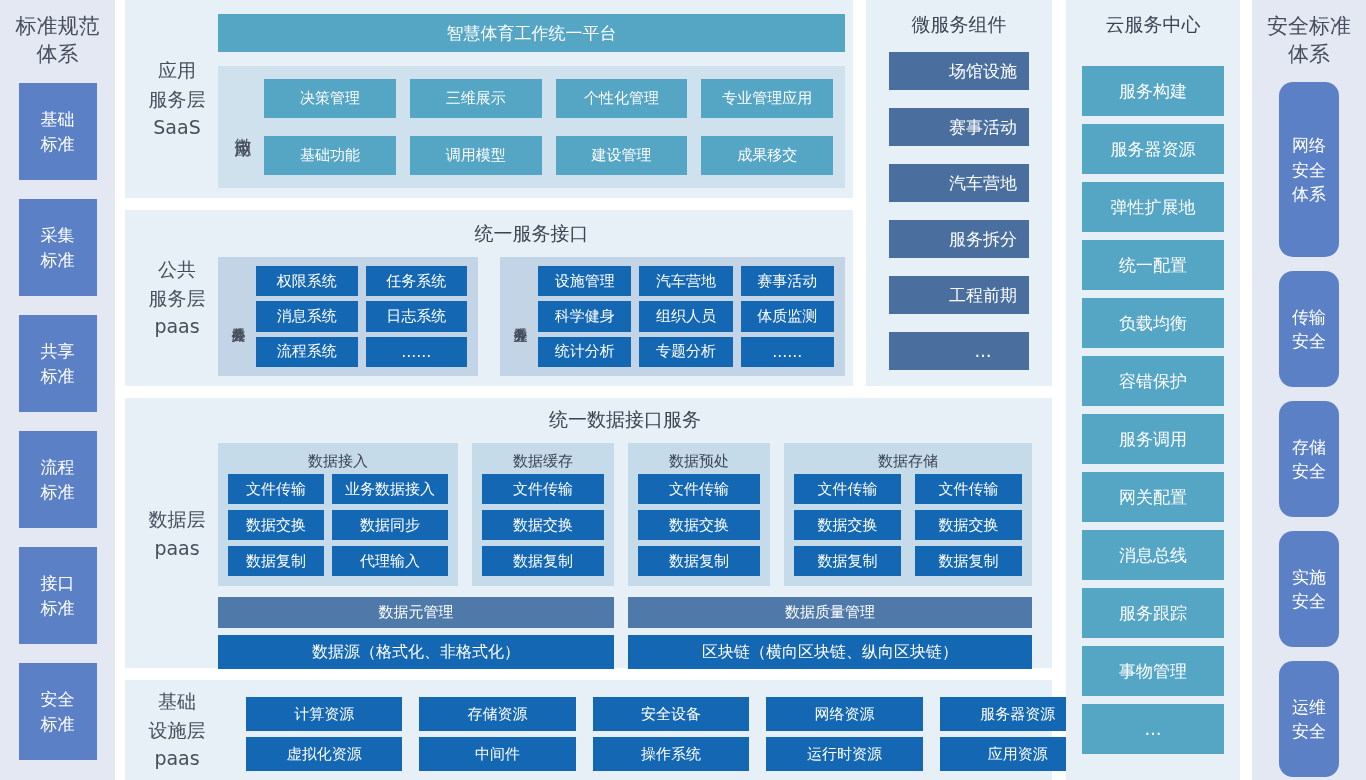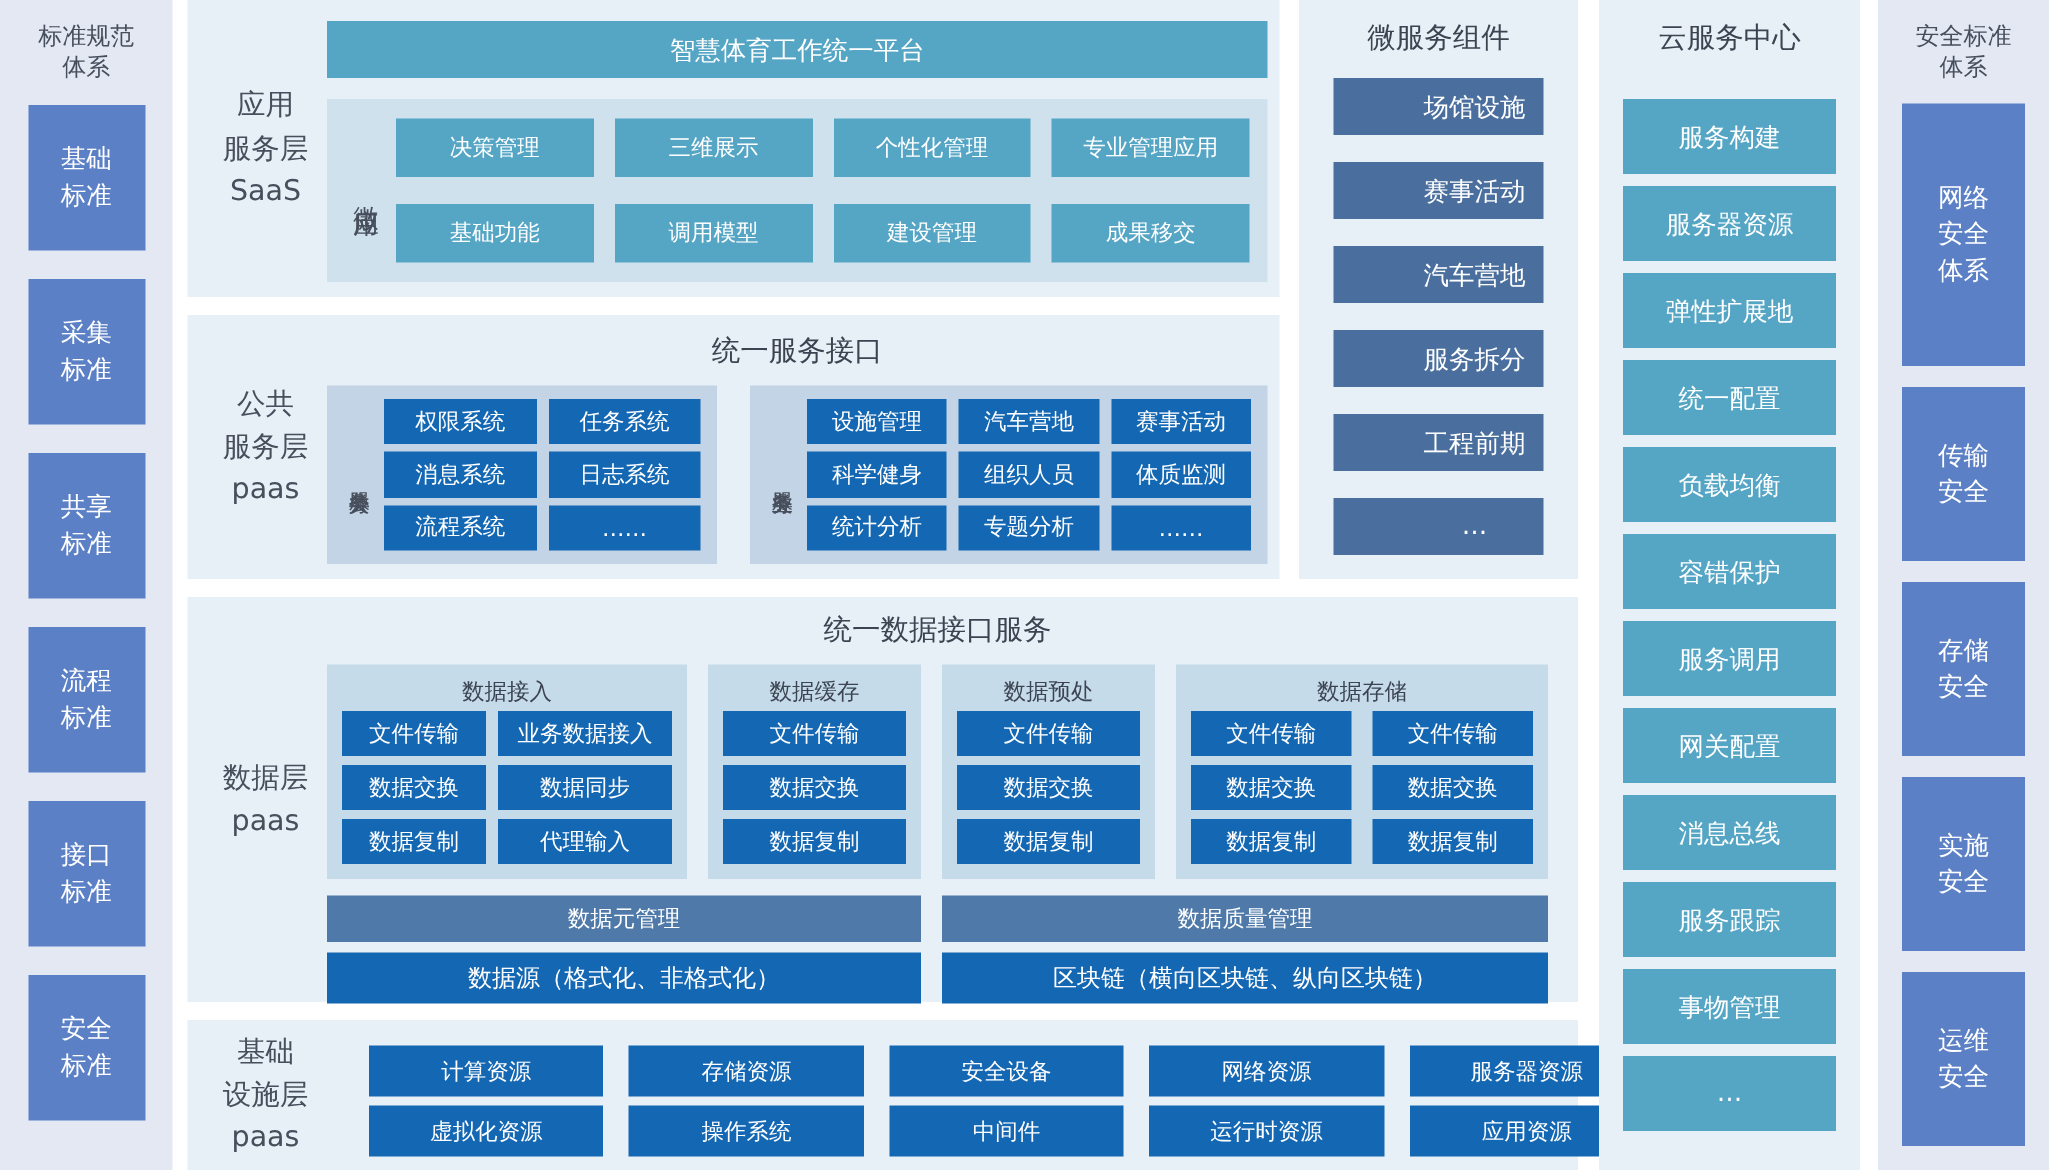--- a/index.html
+++ b/index.html
@@ -3,36 +3,36 @@
 <meta charset="utf-8">
 <style>
   * { margin:0; padding:0; box-sizing:border-box; }
   html,body { width:1366px; height:780px; background:#ffffff;
     font-family:"DejaVu Sans", sans-serif; color:#3c4452; overflow:hidden; }
   .page { position:relative; width:1366px; height:780px; background:#ffffff; }
 
   .panel { position:absolute; background:#e7f0f6; }
   .sidebar { background:#e3e8f3; display:flex; flex-direction:column; align-items:center; }
 
-  .col-title { font-size:16px; line-height:1.32; text-align:center; color:#474e5c;
+  .col-title { font-size:21px; line-height:1.32; text-align:center; color:#474e5c;
     white-space:pre-line; padding-top:13px; font-weight:500; }
 
   .peri-box { background:#5b80c5; color:#fff; display:flex; align-items:center;
     justify-content:center; text-align:center; white-space:pre-line;
     font-size:17px; line-height:1.45; }
 
   
   .left-sidebar { left:0; top:0; width:115px; height:780px; }
   .left-sidebar .stack { margin-top:15px; display:flex; flex-direction:column; gap:19px; }
   .left-sidebar .peri-box { width:78px; height:97px; }
 
   
   .right-sidebar { left:1252px; top:0; width:114px; height:780px; }
   .right-sidebar .stack { margin-top:14px; display:flex; flex-direction:column; gap:14px; }
-  .right-sidebar .peri-box { width:82px; }
+  .right-sidebar .peri-box { width:60px;border-radius:14px; }
   .right-sidebar .peri-box.tall { height:175px; }
   .right-sidebar .peri-box.med { height:116px; }
 
   
   .layer-label { position:absolute; left:8px; width:88px; top:50%; transform:translateY(-50%);
     text-align:center; font-size:19px; line-height:1.5; color:#474e5c; white-space:pre-line; font-weight:500; }
   .layer-content { position:absolute; left:93px; }
 
   .btn-teal { background:#55a5c5; color:#fff; display:flex; align-items:center;
     justify-content:center; font-size:15px; }
@@ -253,22 +253,22 @@
 设施层
 paas</div>
     <div class="layer-content">
       <div class="infra-grid">
         <div class="btn-blue">计算资源</div>
         <div class="btn-blue">存储资源</div>
         <div class="btn-blue">安全设备</div>
         <div class="btn-blue">网络资源</div>
         <div class="btn-blue">服务器资源</div>
         <div class="btn-blue">虚拟化资源</div>
+        <div class="btn-blue">中间件</div>
         <div class="btn-blue">操作系统</div>
-        <div class="btn-blue">中间件</div>
         <div class="btn-blue">运行时资源</div>
         <div class="btn-blue">应用资源</div>
       </div>
       <div class="btn-blue infra-more">……</div>
     </div>
   </section>
 
   <section class="panel micro-col">
     <div class="section-title">微服务组件</div>
     <div class="stack">

